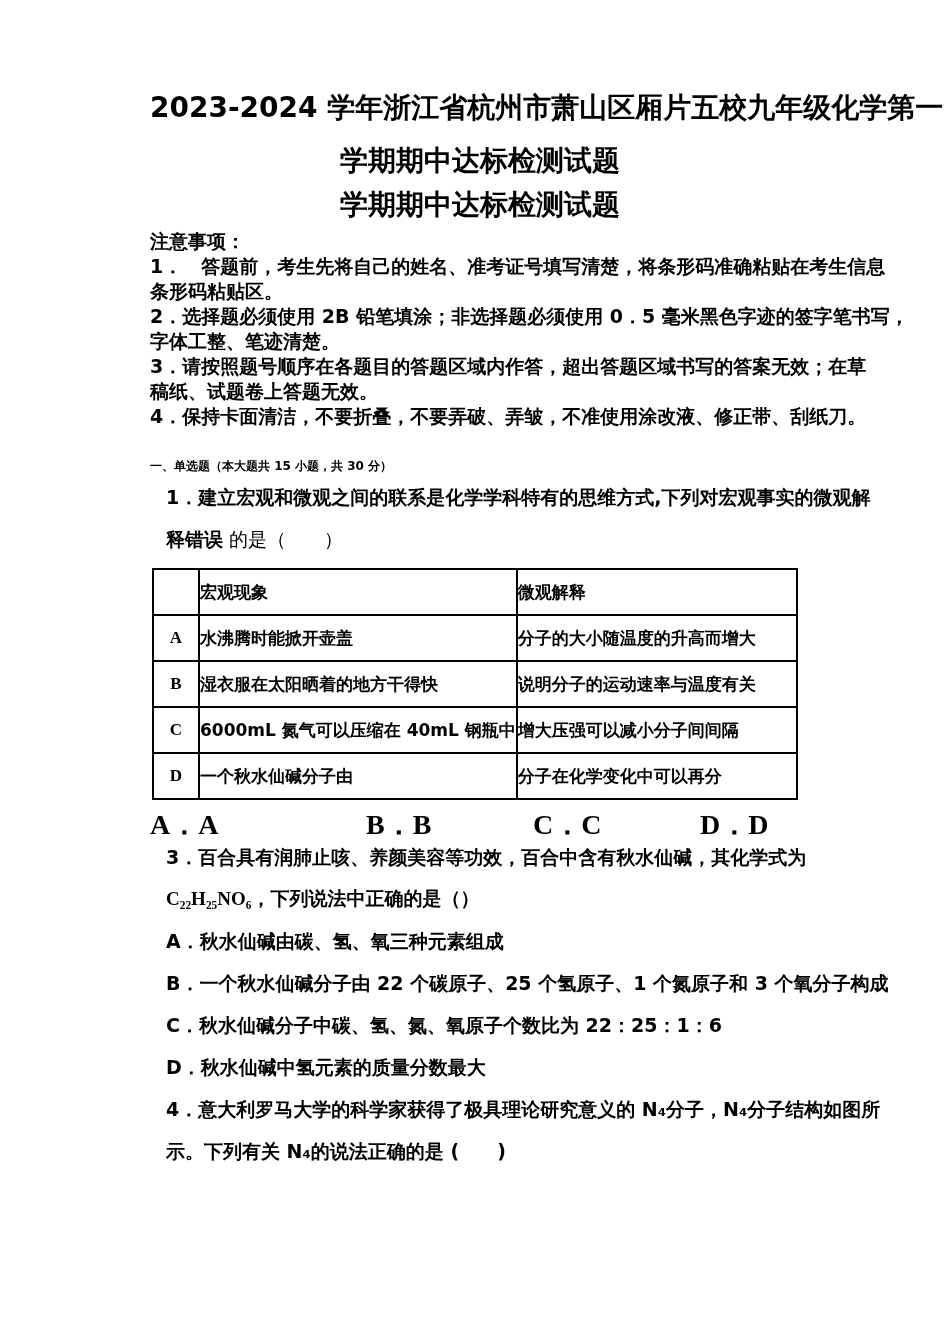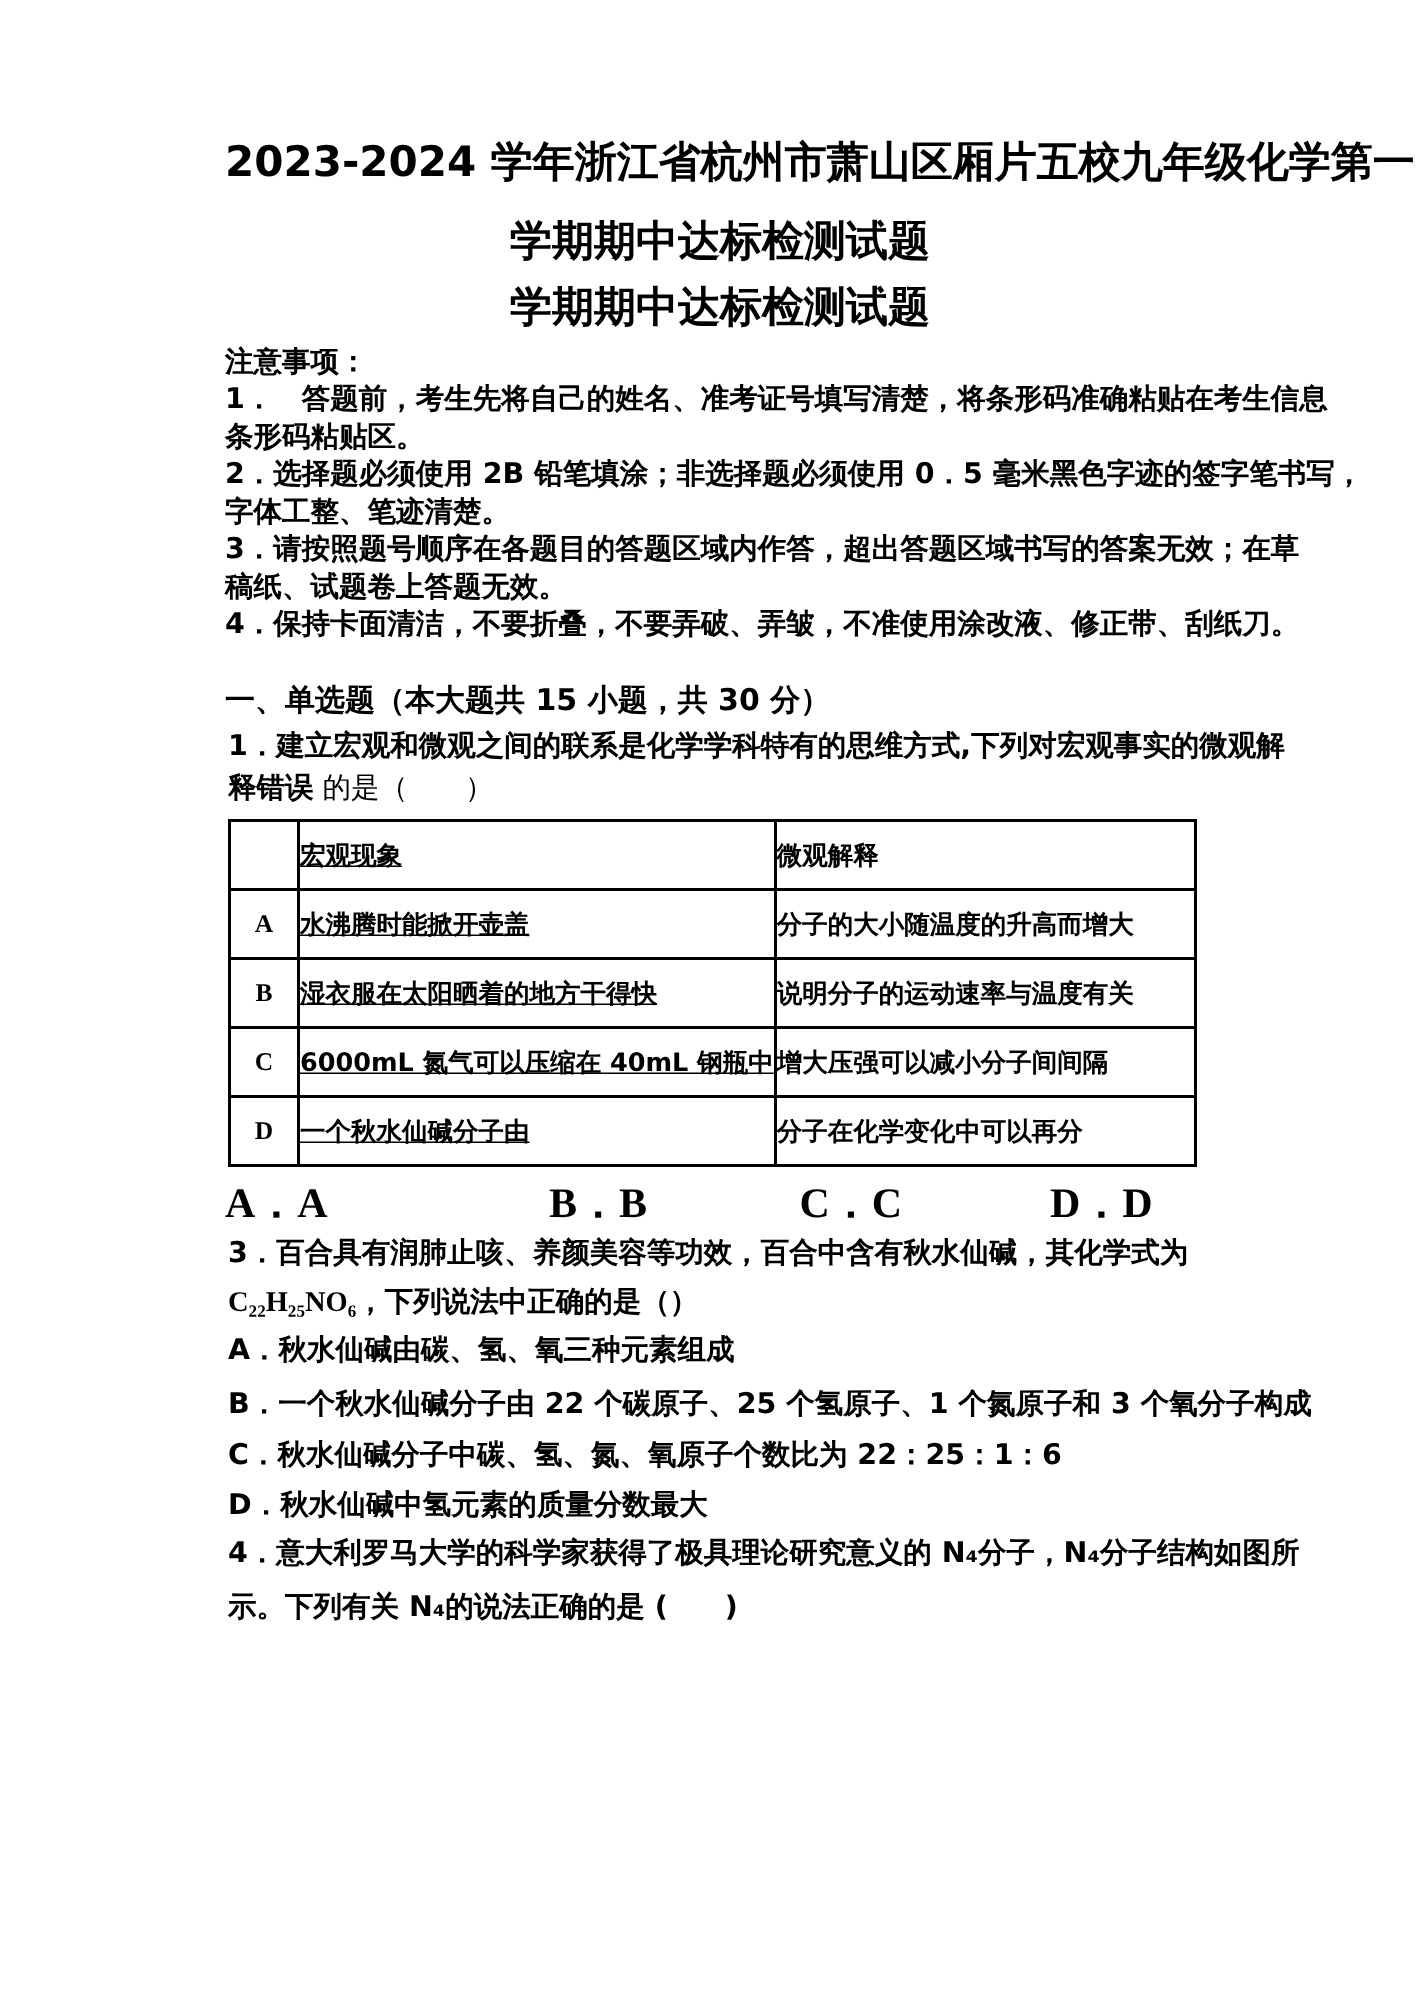--- a/index.html
+++ b/index.html
@@ -22,25 +22,25 @@
     font-weight:700;
   }
   .t2 { margin-top:17px; }
   .t3 { margin-top:8px; }
   .notices { margin-top:6px; }
   .nline {
     margin:0; font-size:19px; line-height:25px;
     white-space:nowrap; font-weight:700;
   }
   .sec {
-    margin:24px 0 0 0; font-size:20px; line-height:27px;
+    margin:24px 0 0 0; font-size:12px; line-height:27px;
     white-space:nowrap; font-weight:700;
   }
   .qline {
-    margin:2px; font-size:19px; line-height:26px;
+    margin:16px; font-size:19px; line-height:26px;
     white-space:nowrap; font-weight:700;
   }
   .mt4 { margin-top:4px; } .mt2 { margin-top:2px; } .mt5 { margin-top:5px; }
   .mt6 { margin-top:6px; } .mt7 { margin-top:7px; } .mt8 { margin-top:8px; } .mt10 { margin-top:10px; }
   .song {
     font-family:"DejaVu Serif", serif;
     font-weight:400;
   }
   .serif { font-family:"Liberation Serif","DejaVu Serif", serif; }
   table.qtable {
@@ -51,21 +51,21 @@
   table.qtable td {
     border:2px solid #000000;
     height:44px;
     padding:0;
     font-size:17px;
     vertical-align:middle;
     white-space:nowrap;
     font-weight:700;
   }
   td.c1 { width:44px; text-align:center; font-family:"Liberation Serif","DejaVu Serif",serif; font-size:18px; }
-  td.c2 { width:301px; padding-left:12px;text-decoration:underline; }
+  td.c2 { width:301px; padding-left:12px; }
   td.c3 { width:278px; padding-left:14px; }
   .optrow {
     display:flex; margin:0;
     font-size:28px; line-height:26px;
     font-family:"Liberation Serif","DejaVu Serif", serif;
     font-weight:700; white-space:nowrap;
   }
   .optrow .o1 { width:178px; } .optrow .o2 { width:167px;margin-left:38px; } .optrow .o3 { width:167px; }
   .optrow.mtop { margin-top:12px; }
 </style>

